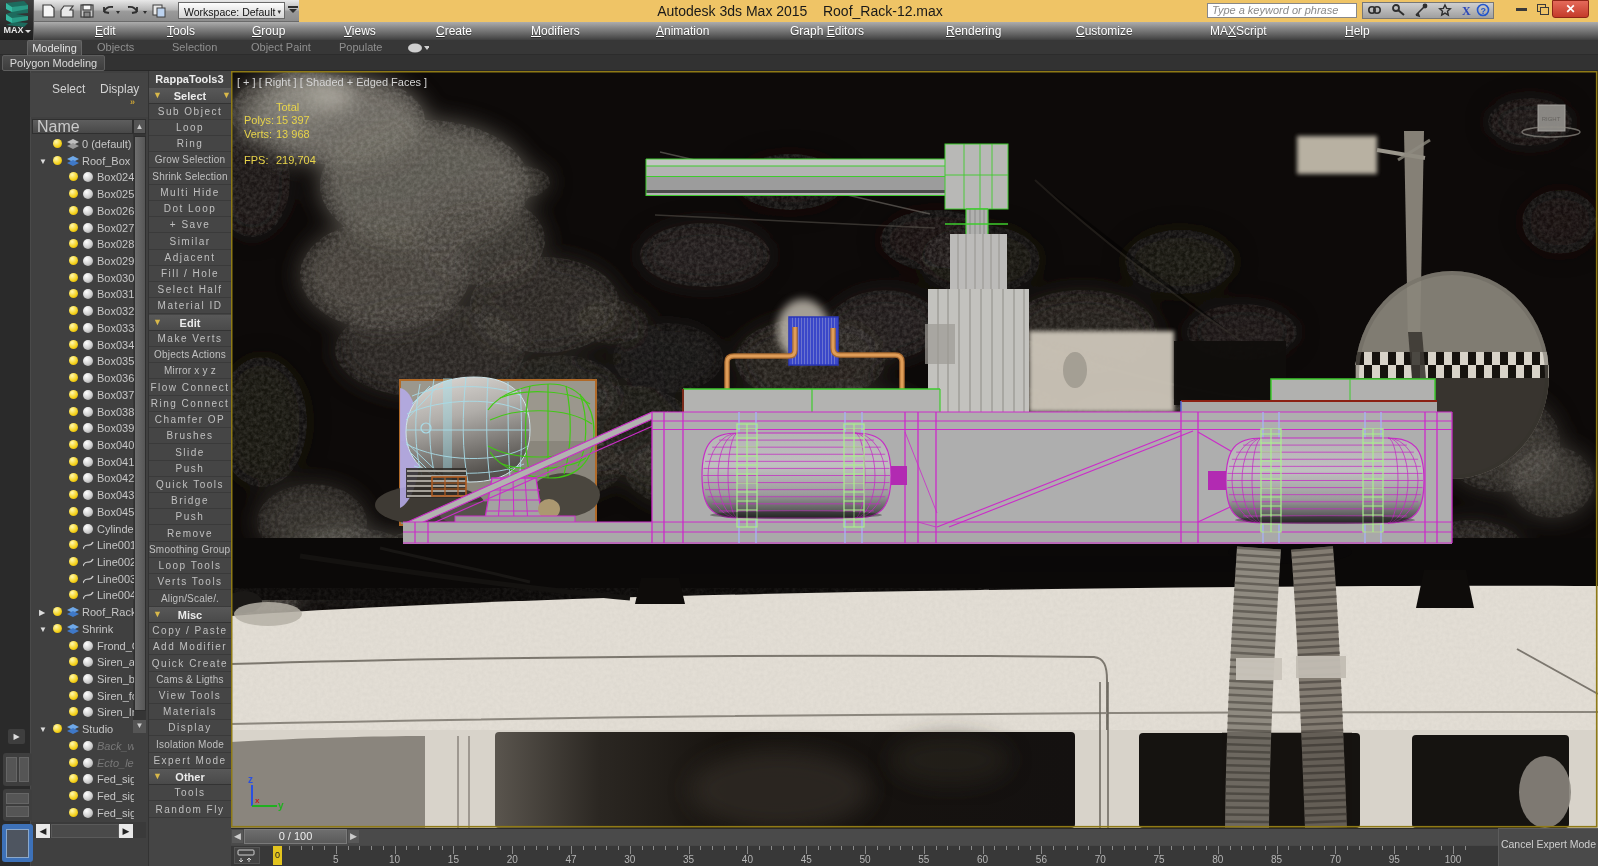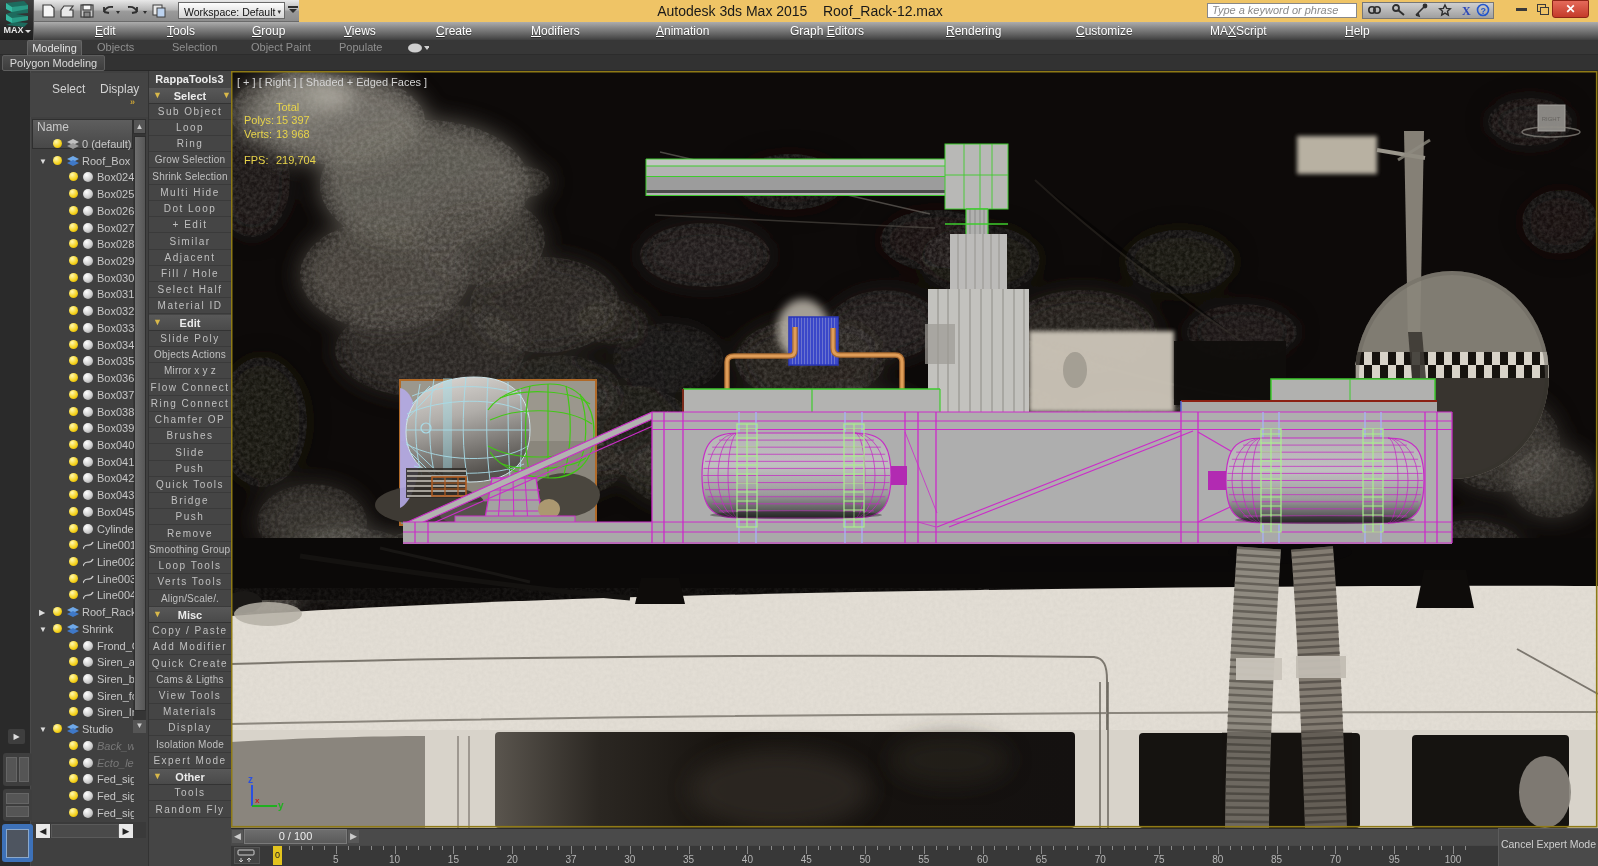--- a/index.html
+++ b/index.html
@@ -23,22 +23,22 @@
 .rtab{position:absolute;top:0;height:15px;color:#8f8f8f;font-size:11px;line-height:15px}
 #rtab-active{position:absolute;left:27px;top:0;width:55px;height:15px;background:linear-gradient(#5c5c5c,#474747);
  border:1px solid #666;border-bottom:none;color:#e2e2e2;font-size:11px;line-height:14px;text-align:center;border-radius:2px 2px 0 0}
 #polyrow{position:absolute;left:0;top:55px;width:1598px;height:16px;background:#323232;border-bottom:1px solid #272727}
 #polybtn{position:absolute;left:2px;top:55px;width:103px;height:16px;background:linear-gradient(#4e4e4e,#3d3d3d);
  border:1px solid #5e5e5e;color:#dadada;font-size:11px;text-align:center;line-height:14px;border-radius:2px}
 #main{position:absolute;left:0;top:71px;width:1598px;height:795px;background:#3a3a3a}
 #leftstrip{position:absolute;left:0;top:71px;width:30px;height:795px;background:#2a2a2a}
 #sceneexp{position:absolute;left:30px;top:71px;width:118px;height:795px;background:#404040;border-left:1px solid #4a4a4a}
 #semenu{position:absolute;left:30px;top:73px;width:118px;height:44px;background:#444}
-#sename{position:absolute;left:32px;top:119px;width:101px;height:30px;background:linear-gradient(#5e5e5e,#484848);
- border:1px solid #2f2f2f;color:#c9c9c9;font-size:12px;padding-left:4px;line-height:14px}
+#sename{position:absolute;left:32px;top:119px;width:101px;height:15px;background:linear-gradient(#5e5e5e,#484848);
+ border:1px solid #2f2f2f;color:#c9c9c9;font-size:16px;padding-left:4px;line-height:14px}
 #seup{position:absolute;left:133px;top:119px;width:13px;height:15px;background:#555;border:1px solid #2f2f2f;
  color:#ccc;font-size:8px;text-align:center;line-height:14px}
 #sescroll{position:absolute;left:133px;top:134px;width:13px;height:586px;background:#353535}
 #sethumb{position:absolute;left:134px;top:136px;width:12px;height:575px;background:linear-gradient(90deg,#6e6e6e,#565656);border:1px solid #2e2e2e}
 #sedown{position:absolute;left:133px;top:720px;width:13px;height:13px;background:#555;color:#ccc;font-size:8px;text-align:center;line-height:12px}
 #rows{position:absolute;left:31px;top:136px;width:103px;height:684px;overflow:hidden}
 .trow{position:absolute;left:0;width:119px;height:17px;color:#c6c6c6;font-size:11px;line-height:17px;white-space:nowrap}
 .bulb{position:absolute;top:3px;width:9px;height:9px;border-radius:50%;background:radial-gradient(circle at 35% 30%,#fff8b0,#f4d11a 60%,#c89a00)}
 .ball{position:absolute;top:3px;width:10px;height:10px;border-radius:50%;background:radial-gradient(circle at 35% 30%,#ffffff,#cfcfcf 55%,#8a8a8a)}
 .layers{position:absolute;top:3px;width:12px;height:11px}
@@ -414,29 +414,29 @@
     <div class="rhdr" style="top:87.5px">Select</div>
     <div class="rarrow" style="left:153px;top:90.5px">▼</div>
     <div class="rarrow" style="left:222px;top:90.5px">▼</div>
     <div class="rbtn" style="top:103.73px;letter-spacing:1.5px">Sub Object</div>
     <div class="rbtn" style="top:119.96000000000001px;letter-spacing:1.5px">Loop</div>
     <div class="rbtn" style="top:136.19px;letter-spacing:1.5px">Ring</div>
     <div class="rbtn" style="top:152.42000000000002px;letter-spacing:0.2px">Grow Selection</div>
     <div class="rbtn" style="top:168.65px;letter-spacing:0.2px">Shrink Selection</div>
     <div class="rbtn" style="top:184.88px;letter-spacing:1.5px">Multi Hide</div>
     <div class="rbtn" style="top:201.11px;letter-spacing:1.5px">Dot Loop</div>
-    <div class="rbtn" style="top:217.34px;letter-spacing:1.5px">+ Edit</div>
+    <div class="rbtn" style="top:217.34px;letter-spacing:1.5px">+ Save</div>
     <div class="rbtn" style="top:233.57px;letter-spacing:1.5px">Similar</div>
     <div class="rbtn" style="top:249.8px;letter-spacing:1.5px">Adjacent</div>
     <div class="rbtn" style="top:266.03px;letter-spacing:1.5px">Fill / Hole</div>
     <div class="rbtn" style="top:282.26px;letter-spacing:1.5px">Select Half</div>
     <div class="rbtn" style="top:298.49px;letter-spacing:1.5px">Material ID</div>
     <div class="rhdr" style="top:314.72px">Edit</div>
     <div class="rarrow" style="left:153px;top:317.72px">▼</div>
-    <div class="rbtn" style="top:330.95000000000005px;letter-spacing:1.5px">Slide Poly</div>
+    <div class="rbtn" style="top:330.95000000000005px;letter-spacing:1.5px">Make Verts</div>
     <div class="rbtn" style="top:347.18px;letter-spacing:0.2px">Objects Actions</div>
     <div class="rbtn" style="top:363.41px;letter-spacing:0.2px">Mirror  x y z</div>
     <div class="rbtn" style="top:379.64px;letter-spacing:1.5px">Flow Connect</div>
     <div class="rbtn" style="top:395.87px;letter-spacing:1.5px">Ring Connect</div>
     <div class="rbtn" style="top:412.1px;letter-spacing:1.5px">Chamfer OP</div>
     <div class="rbtn" style="top:428.33px;letter-spacing:1.5px">Brushes</div>
     <div class="rbtn" style="top:444.56px;letter-spacing:1.5px">Slide</div>
     <div class="rbtn" style="top:460.79px;letter-spacing:1.5px">Push</div>
     <div class="rbtn" style="top:477.02px;letter-spacing:1.5px">Quick Tools</div>
     <div class="rbtn" style="top:493.25px;letter-spacing:1.5px">Bridge</div>
@@ -784,21 +784,21 @@
     <div class="tick" style="left:476.91999999999996px;top:846px;height:4px"></div>
     <div class="tick" style="left:488.68px;top:846px;height:4px"></div>
     <div class="tick" style="left:500.44px;top:846px;height:4px"></div>
     <div class="tick" style="left:512.2px;top:846px;height:8px"></div>
     <div class="tnum" style="left:497.20000000000005px">20</div>
     <div class="tick" style="left:523.96px;top:846px;height:4px"></div>
     <div class="tick" style="left:535.72px;top:846px;height:4px"></div>
     <div class="tick" style="left:547.48px;top:846px;height:4px"></div>
     <div class="tick" style="left:559.24px;top:846px;height:4px"></div>
     <div class="tick" style="left:571px;top:846px;height:8px"></div>
-    <div class="tnum" style="left:556px">37</div>
+    <div class="tnum" style="left:556px">47</div>
     <div class="tick" style="left:582.76px;top:846px;height:4px"></div>
     <div class="tick" style="left:594.52px;top:846px;height:4px"></div>
     <div class="tick" style="left:606.28px;top:846px;height:4px"></div>
     <div class="tick" style="left:618.04px;top:846px;height:4px"></div>
     <div class="tick" style="left:629.8px;top:846px;height:8px"></div>
     <div class="tnum" style="left:614.8px">30</div>
     <div class="tick" style="left:641.56px;top:846px;height:4px"></div>
     <div class="tick" style="left:653.3199999999999px;top:846px;height:4px"></div>
     <div class="tick" style="left:665.0799999999999px;top:846px;height:4px"></div>
     <div class="tick" style="left:676.8399999999999px;top:846px;height:4px"></div>
@@ -832,21 +832,21 @@
     <div class="tick" style="left:947.3199999999999px;top:846px;height:4px"></div>
     <div class="tick" style="left:959.08px;top:846px;height:4px"></div>
     <div class="tick" style="left:970.84px;top:846px;height:4px"></div>
     <div class="tick" style="left:982.6px;top:846px;height:8px"></div>
     <div class="tnum" style="left:967.6px">60</div>
     <div class="tick" style="left:994.36px;top:846px;height:4px"></div>
     <div class="tick" style="left:1006.12px;top:846px;height:4px"></div>
     <div class="tick" style="left:1017.88px;top:846px;height:4px"></div>
     <div class="tick" style="left:1029.6399999999999px;top:846px;height:4px"></div>
     <div class="tick" style="left:1041.4px;top:846px;height:8px"></div>
-    <div class="tnum" style="left:1026.4px">65</div>
+    <div class="tnum" style="left:1026.4px">56</div>
     <div class="tick" style="left:1053.1599999999999px;top:846px;height:4px"></div>
     <div class="tick" style="left:1064.92px;top:846px;height:4px"></div>
     <div class="tick" style="left:1076.6799999999998px;top:846px;height:4px"></div>
     <div class="tick" style="left:1088.44px;top:846px;height:4px"></div>
     <div class="tick" style="left:1100.1999999999998px;top:846px;height:8px"></div>
     <div class="tnum" style="left:1085.1999999999998px">70</div>
     <div class="tick" style="left:1111.96px;top:846px;height:4px"></div>
     <div class="tick" style="left:1123.72px;top:846px;height:4px"></div>
     <div class="tick" style="left:1135.48px;top:846px;height:4px"></div>
     <div class="tick" style="left:1147.24px;top:846px;height:4px"></div>

